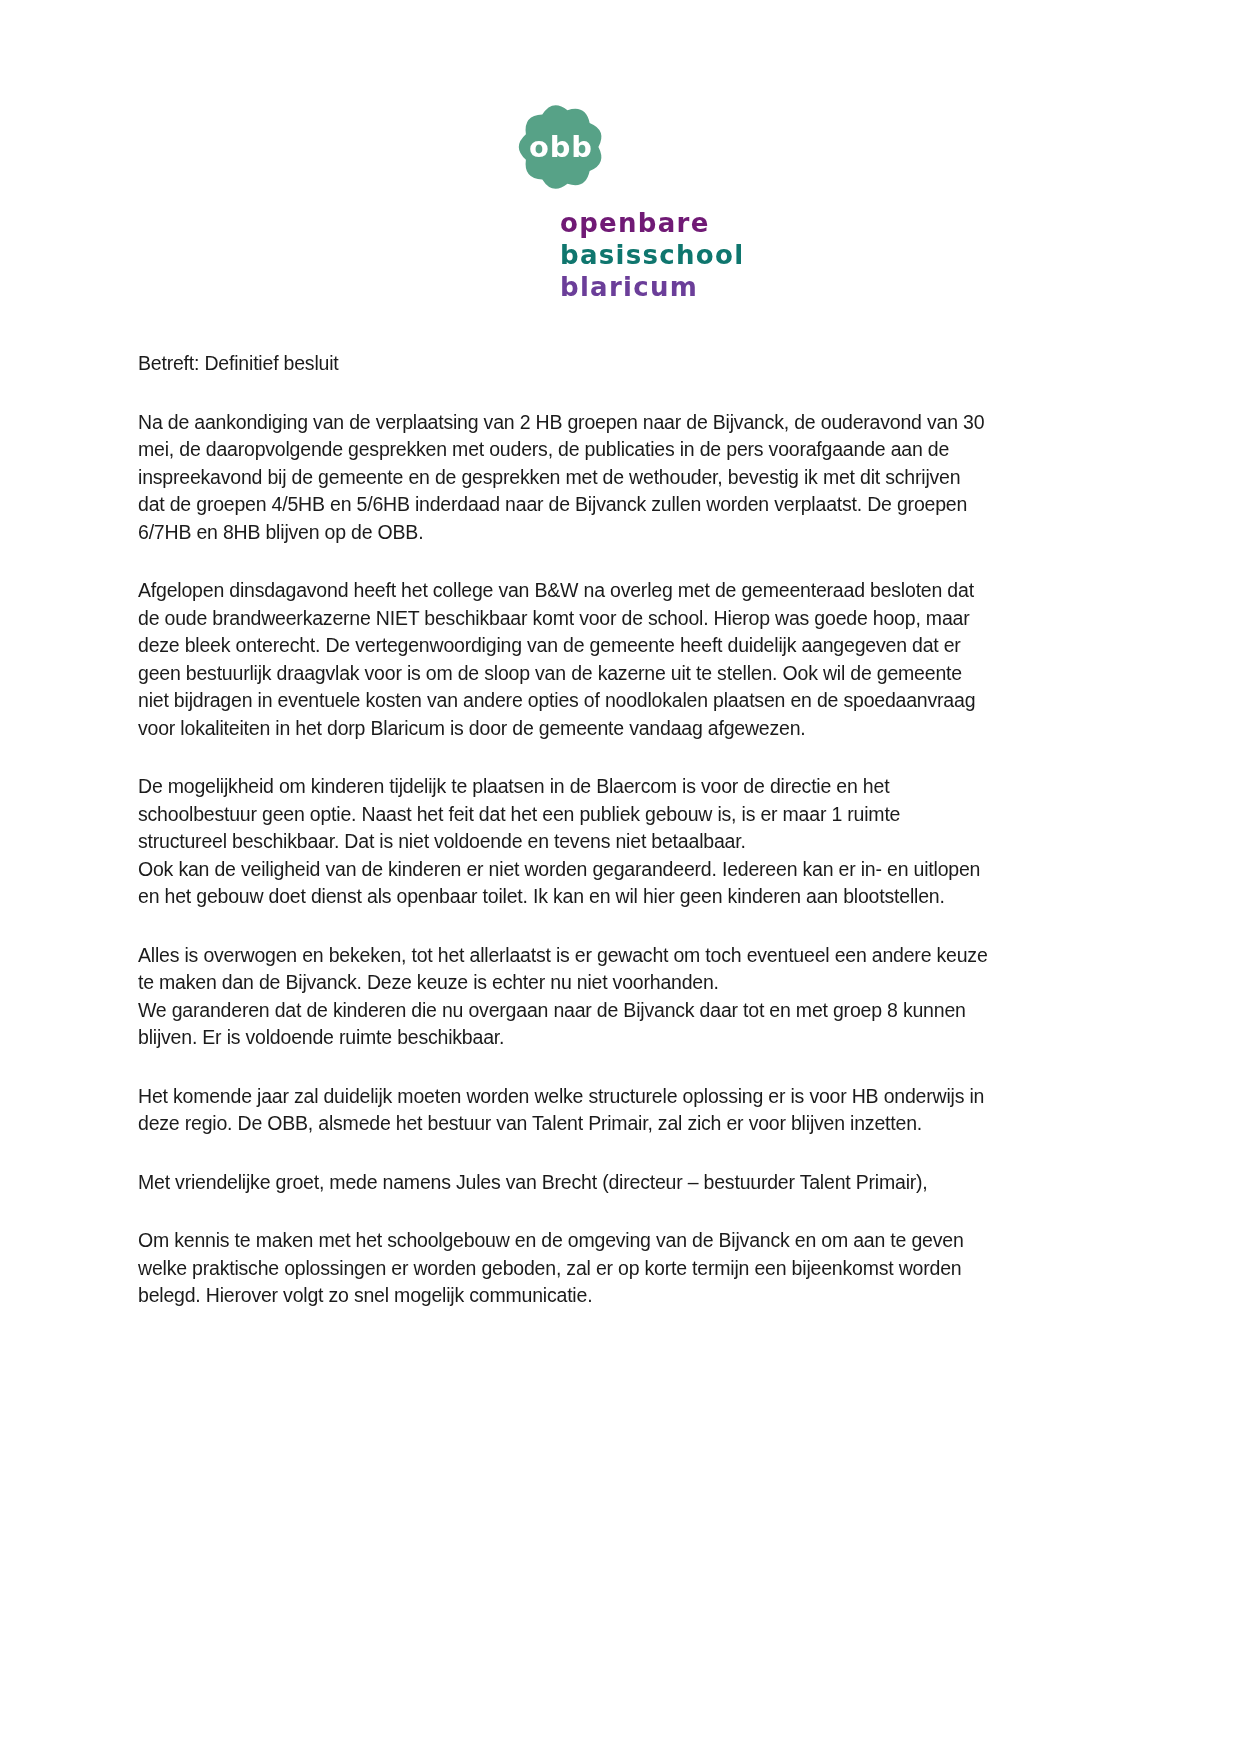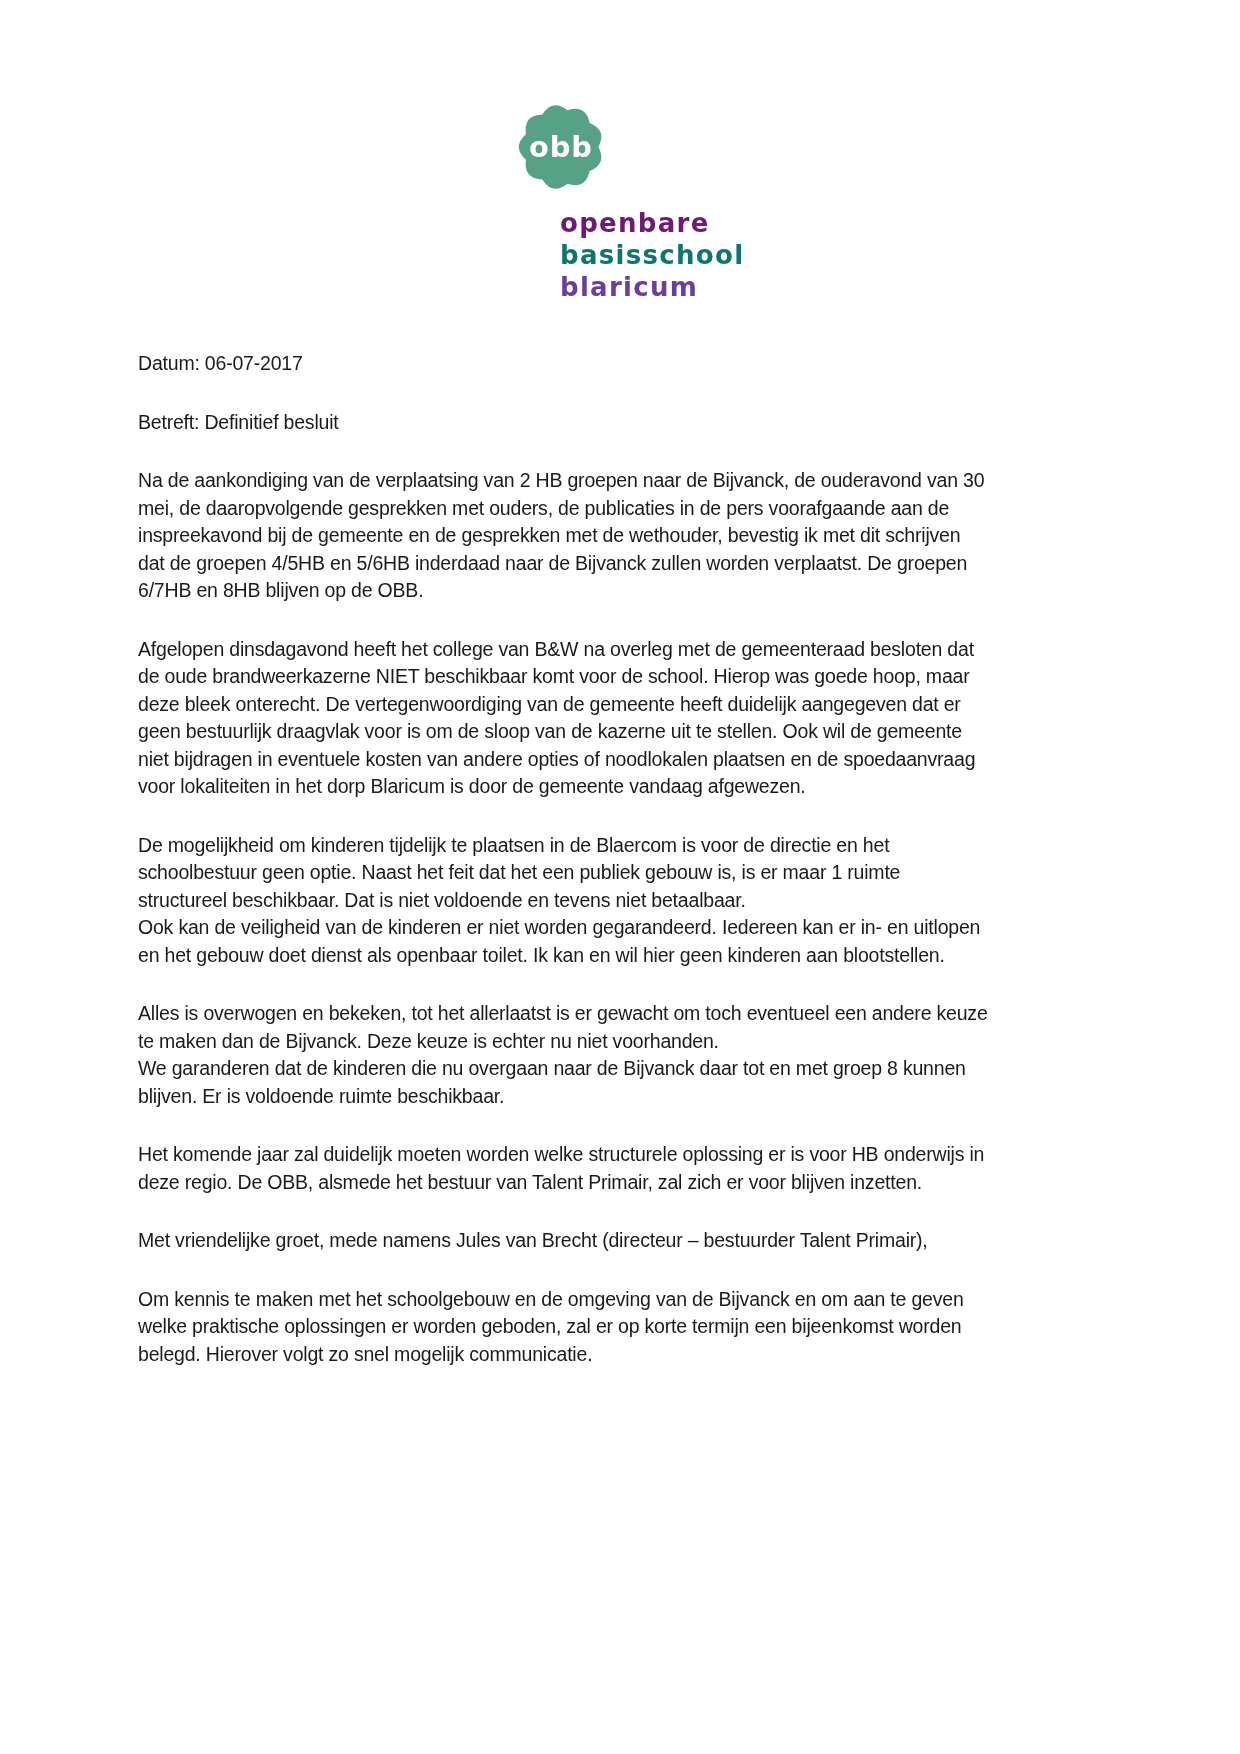--- a/index.html
+++ b/index.html
@@ -81,21 +81,20 @@
       <text class="badge-text" x="50" y="62" font-size="34" fill="#ffffff" text-anchor="middle">obb</text>
     </svg>
     <div class="logo-lines">
       <div style="color: #701a75;">openbare</div>
       <div style="color: #0f766e;">basisschool</div>
       <div style="color: rgb(107, 62, 153);">blaricum</div>
     </div>
   </header>
 
   <main class="letter-body">
-    <p>Datum: 06-07-2017</p>
     <p>Betreft: Definitief besluit</p>
     <p>Na de aankondiging van de verplaatsing van 2 HB groepen naar de Bijvanck, de ouderavond van 30
 mei, de daaropvolgende gesprekken met ouders, de publicaties in de pers voorafgaande aan de
 inspreekavond bij de gemeente en de gesprekken met de wethouder, bevestig ik met dit schrijven
 dat de groepen 4/5HB en 5/6HB inderdaad naar de Bijvanck zullen worden verplaatst. De groepen
 6/7HB en 8HB blijven op de OBB.</p>
     <p>Afgelopen dinsdagavond heeft het college van B&amp;W na overleg met de gemeenteraad besloten dat
 de oude brandweerkazerne NIET beschikbaar komt voor de school. Hierop was goede hoop, maar
 deze bleek onterecht. De vertegenwoordiging van de gemeente heeft duidelijk aangegeven dat er
 geen bestuurlijk draagvlak voor is om de sloop van de kazerne uit te stellen. Ook wil de gemeente

